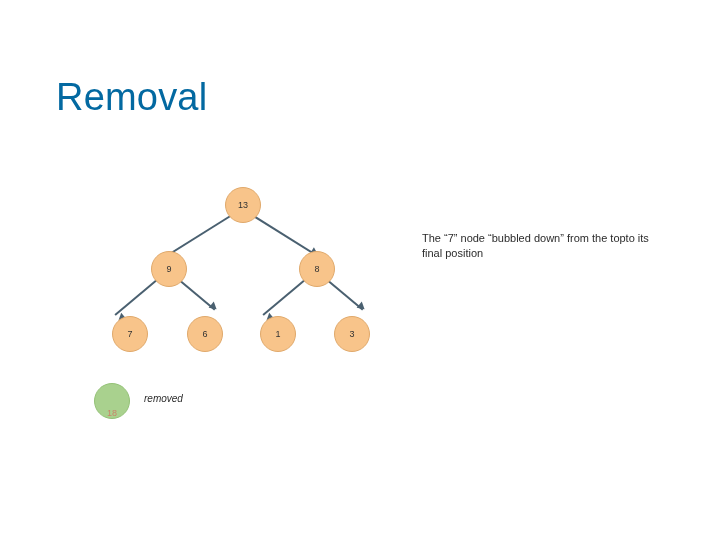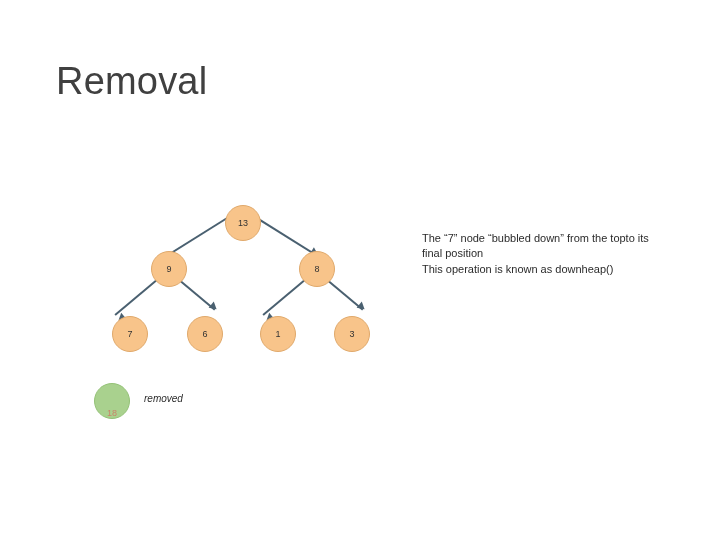--- a/index.html
+++ b/index.html
@@ -15,24 +15,24 @@
   }
   #slide {
     position: relative;
     width: 720px;
     height: 540px;
     background: #ffffff;
   }
   #title {
     position: absolute;
     left: 56px;
-    top: 58px;
+    top: 74px;
     font-size: 38px;
     line-height: 46px;
-    color: #404040;
+    color: #0369a1;
     font-family: "Liberation Sans", sans-serif;
     font-weight: normal;
     letter-spacing: 0.2px;
     white-space: nowrap;
   }
   .node {
     position: absolute;
     width: 36px;
     height: 36px;
     border-radius: 50%;
@@ -104,21 +104,21 @@
 
   <div class="edge" style="left:178px; top:278px; width:48px; transform: rotate(40deg);"></div>
   <div class="arrowhead" style="left:178px; top:278px; transform: rotate(40deg) translate(40px, -4px);"></div>
 
   <div class="edge" style="left:306px; top:278px; width:56px; transform: rotate(140deg);"></div>
   <div class="arrowhead" style="left:306px; top:278px; transform: rotate(140deg) translate(48px, -4px);"></div>
 
   <div class="edge" style="left:326px; top:278px; width:48px; transform: rotate(40deg);"></div>
   <div class="arrowhead" style="left:326px; top:278px; transform: rotate(40deg) translate(40px, -4px);"></div>
 
-  <div class="node" style="left:225px; top:205px;">
+  <div class="node" style="left:225px; top:187px;">
     <span>13</span>
   </div>
   <div class="node" style="left:151px; top:251px;">
     <span>9</span>
   </div>
   <div class="node" style="left:299px; top:251px;">
     <span>8</span>
   </div>
   <div class="node" style="left:112px; top:316px;">
     <span>7</span>
@@ -132,15 +132,14 @@
   <div class="node" style="left:334px; top:316px;">
     <span>3</span>
   </div>
 
   <div class="node removed-node" style="left:94px; top:383px;align-items:flex-end;">
     <span>18</span>
   </div>
   <div id="removed-label">removed</div>
 
   <div class="note" id="note1">The “7” node “bubbled down” from the topto its final position</div>
-  <div class="note" id="note2">This operation is known as downheap()</div>
 
 </div>
 
 </body></html>

